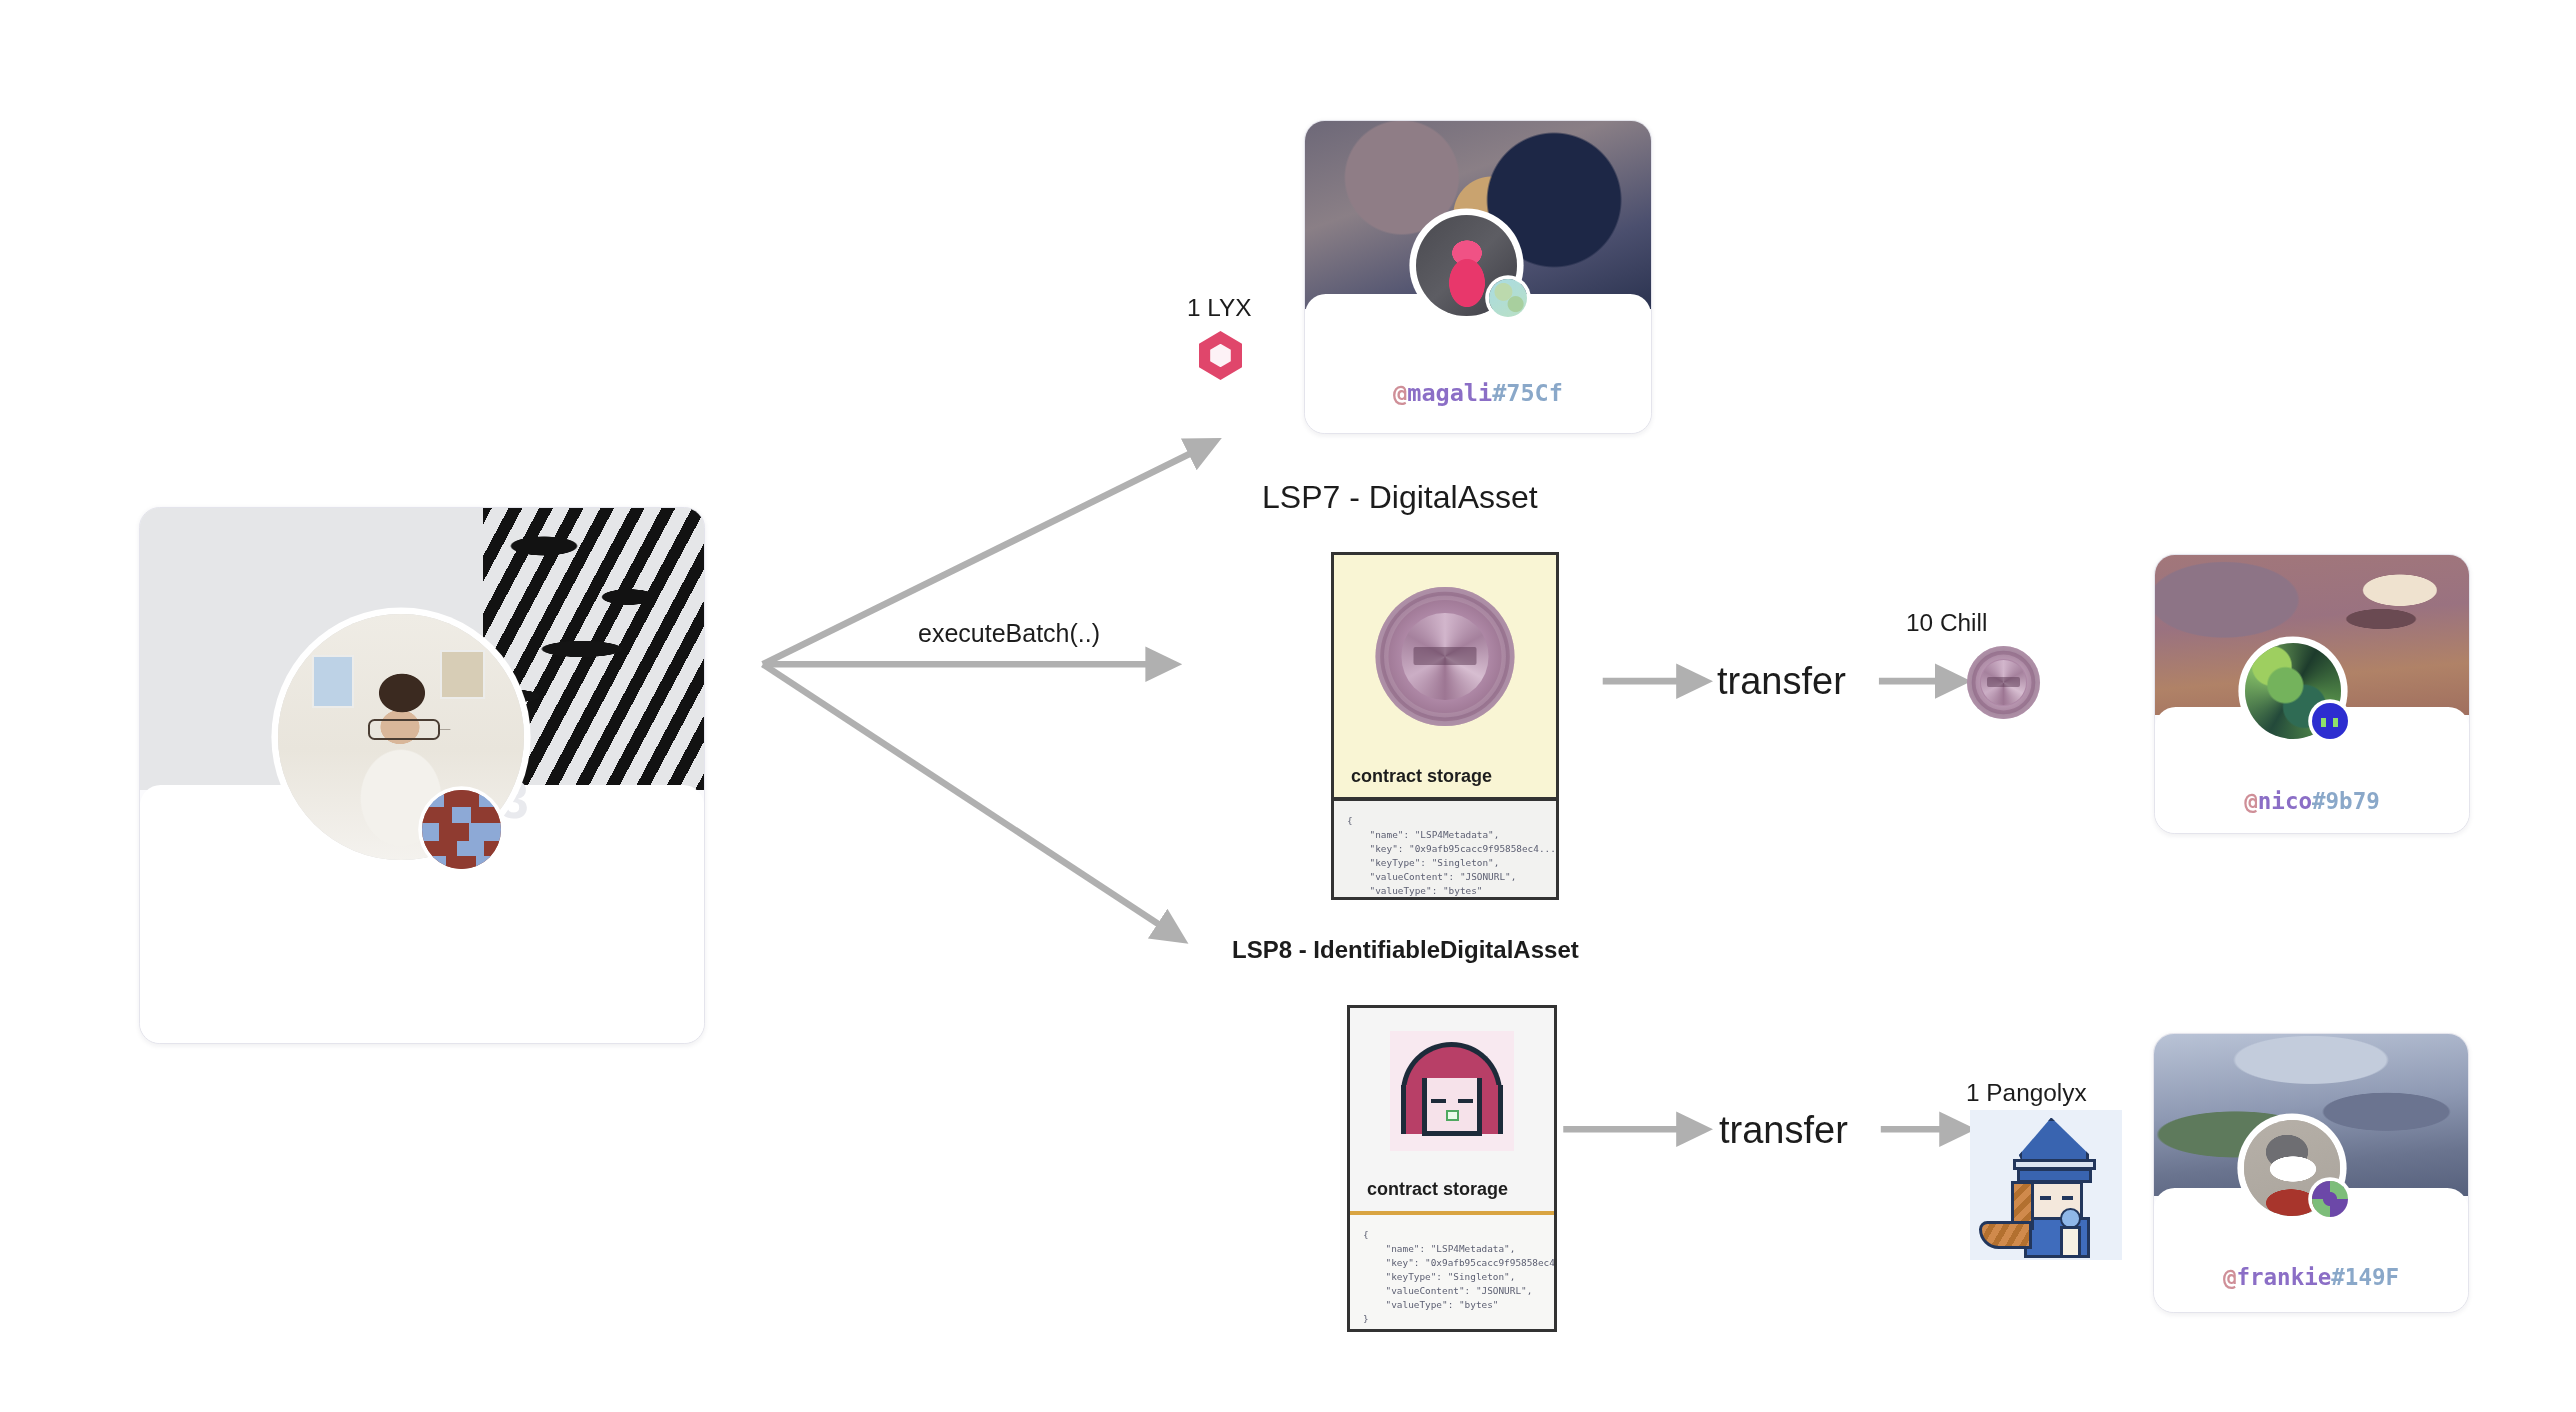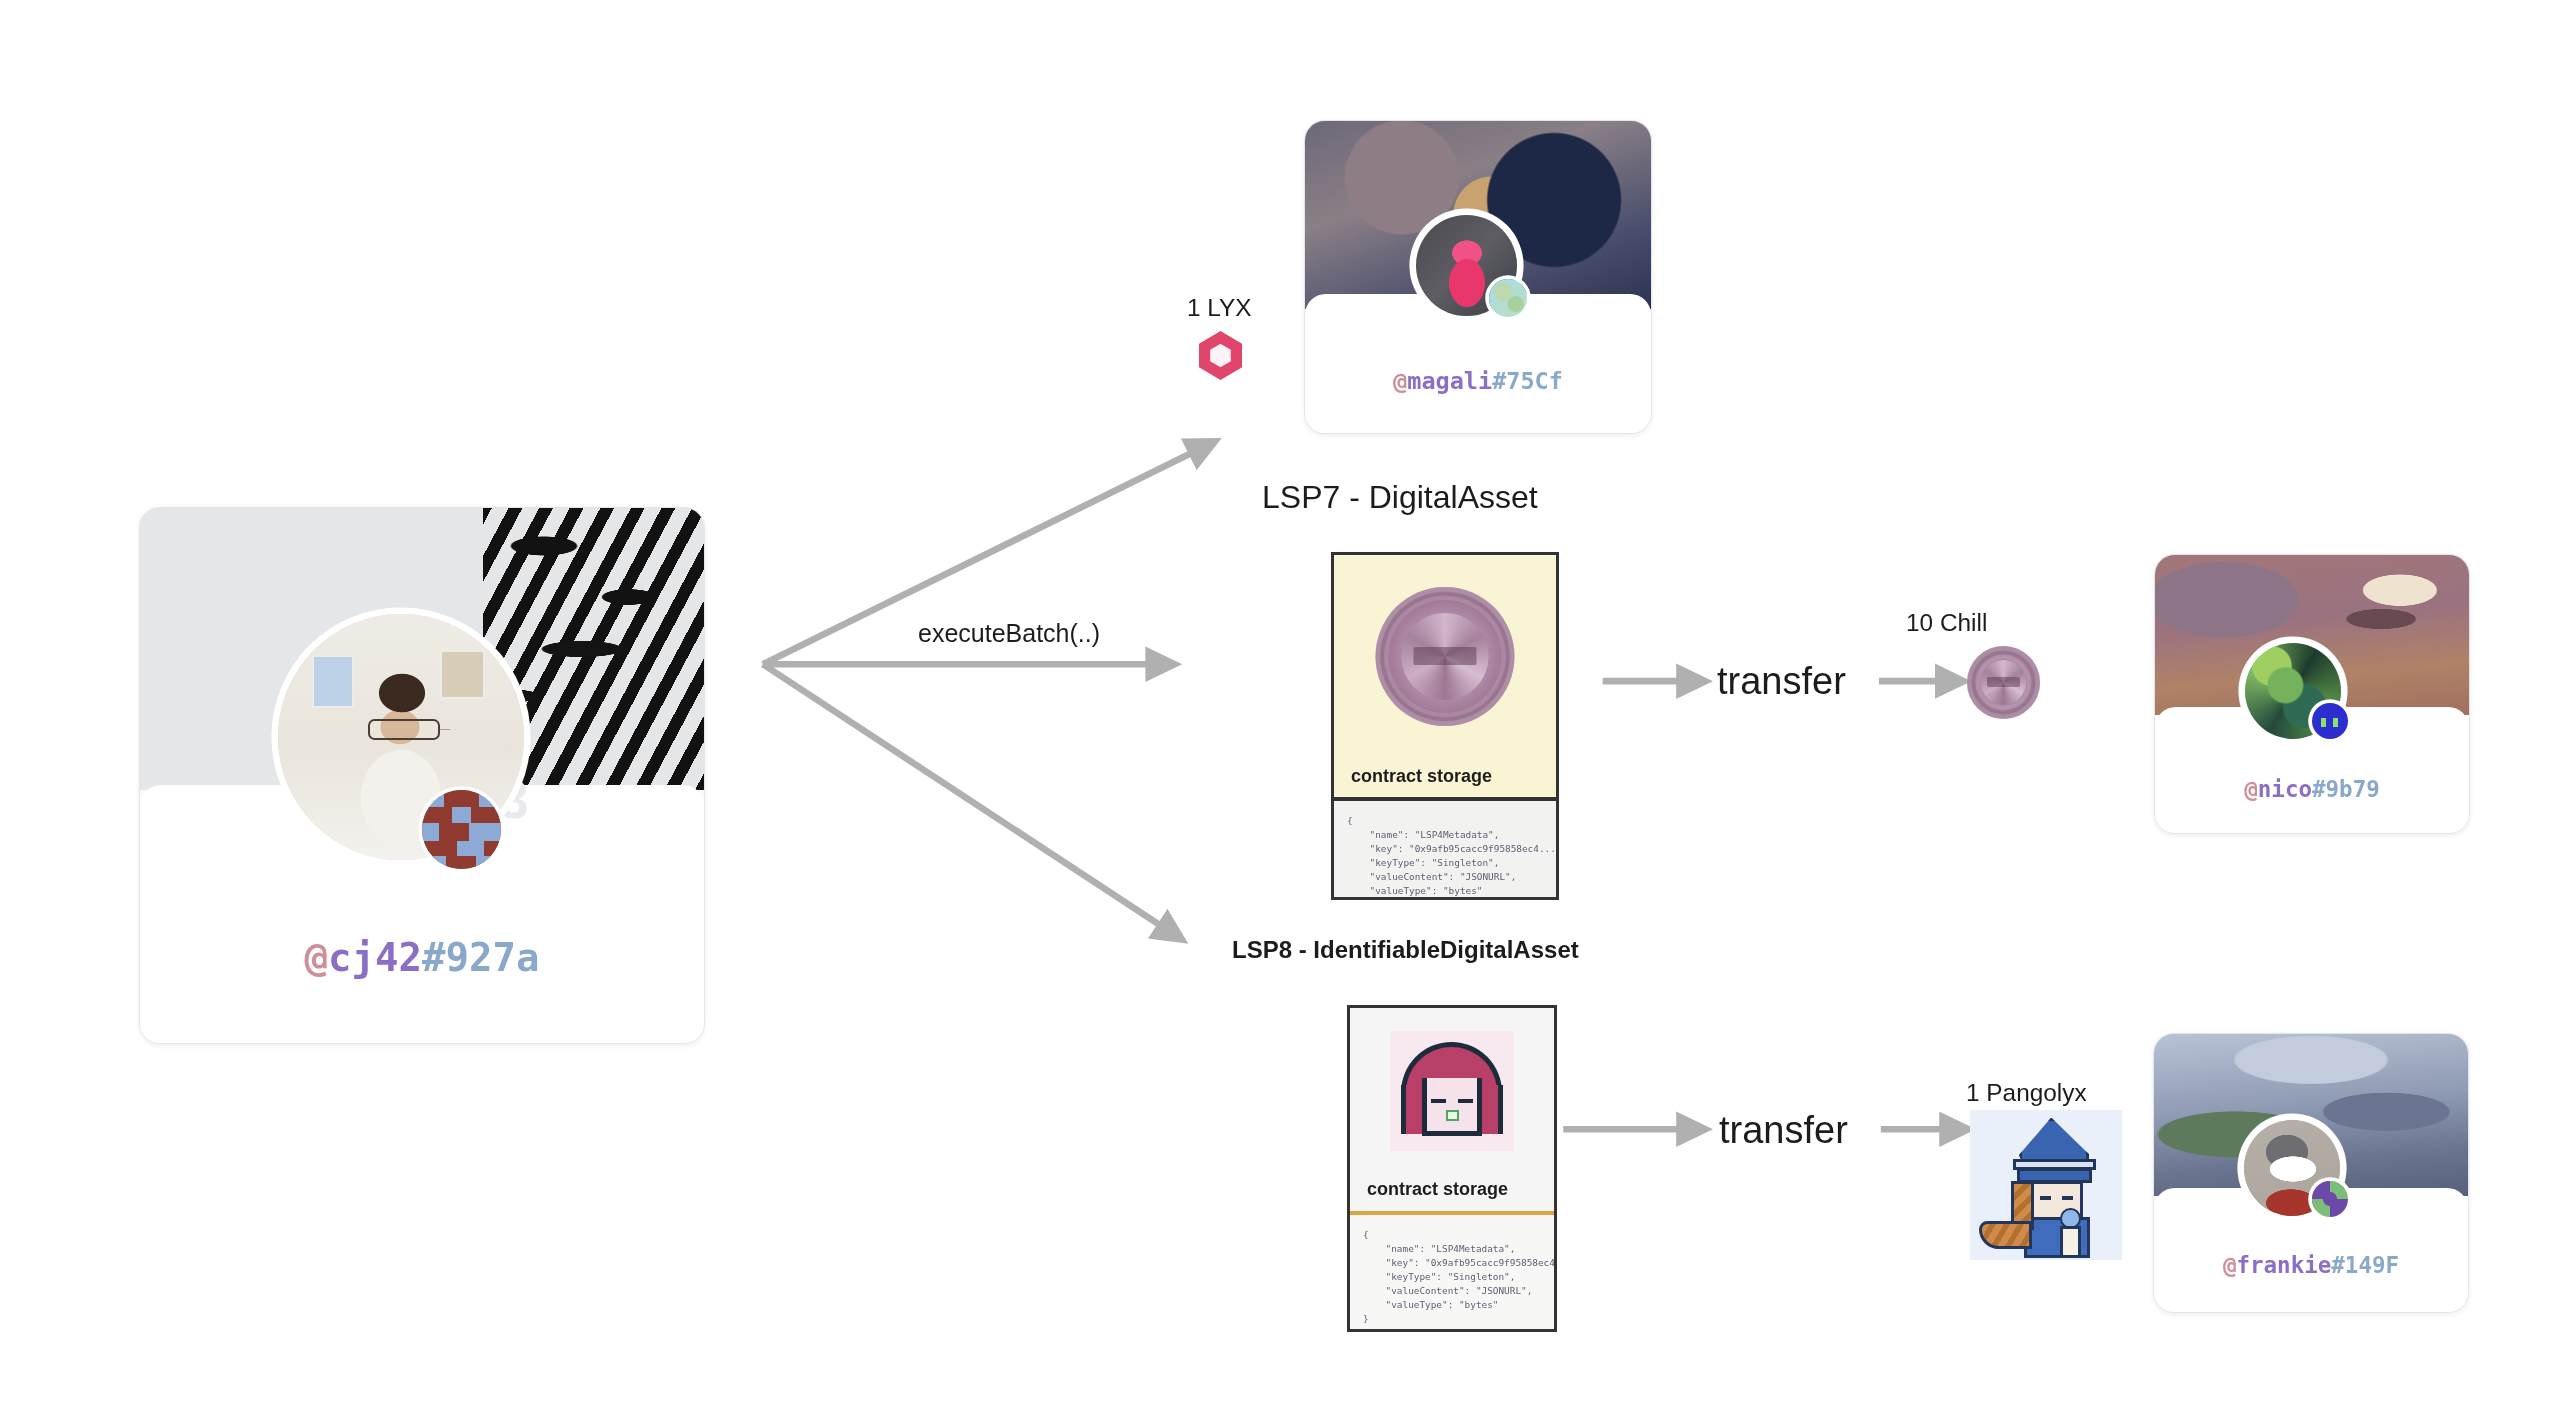--- a/index.html
+++ b/index.html
@@ -65,20 +65,21 @@
     z-index: 6;
   }
   .pc-handle {
     position: absolute;
     left: 0; right: 0;
     text-align: center;
     font-family: "DejaVu Sans Mono", monospace;
     font-weight: bold;
     white-space: nowrap;
     z-index: 5;
+    margin-top: 12px;
   }
   .h-at   { color: #cf8f98; }
   .h-name { color: #8b6ec6; }
   .h-hash { color: #8aa8c9; }
 
   .pc-address {
     position: absolute;
     left: 0; right: 0;
     text-align: center;
     color: #e9eaee;
@@ -241,23 +242,20 @@
            linear-gradient(90deg,#8da9d6 0 25%, #8f3b30 25% 75%, #8da9d6 75% 100%),
            #8f3b30;
          background-size:100% 25%; background-position:0 0; background-repeat:no-repeat;">
     <div class="abs" style="left:0;top:0;width:100%;height:22%;background:linear-gradient(90deg,#8da9d6 0 28%,#8f3b30 28% 72%,#8da9d6 72% 100%);"></div>
     <div class="abs" style="left:0;top:22%;width:100%;height:20%;background:linear-gradient(90deg,#8f3b30 0 38%,#8da9d6 38% 62%,#8f3b30 62% 100%);"></div>
     <div class="abs" style="left:0;top:42%;width:100%;height:22%;background:linear-gradient(90deg,#8da9d6 0 22%,#8f3b30 22% 60%,#8da9d6 60% 100%);"></div>
     <div class="abs" style="left:0;top:64%;width:100%;height:20%;background:linear-gradient(90deg,#8f3b30 0 44%,#8da9d6 44% 78%,#8f3b30 78% 100%);"></div>
     <div class="abs" style="left:0;top:84%;width:100%;height:16%;background:linear-gradient(90deg,#8da9d6 0 30%,#8f3b30 30% 68%,#8da9d6 68% 100%);"></div>
   </div>
 
-  <div class="pc-handle" style="top:427px; font-size:39px;">
-    <span class="h-at">@</span><span class="h-name">cj42</span><span class="h-hash">#927a</span>
-  </div>
 </div>
 
 <div class="dlabel lbl-call" style="left:918px; top:619px;">executeBatch(..)</div>
 
 <div class="dlabel lbl-amount" style="left:1187px; top:294px;">1 LYX</div>
 <div class="lyx-hex" style="left:1199px; top:331px;"></div>
 
 <div class="profile-card" style="left:1304px; top:120px; width:346px; height:312px;">
   <div class="pc-banner" style="height:188px;
       background:

